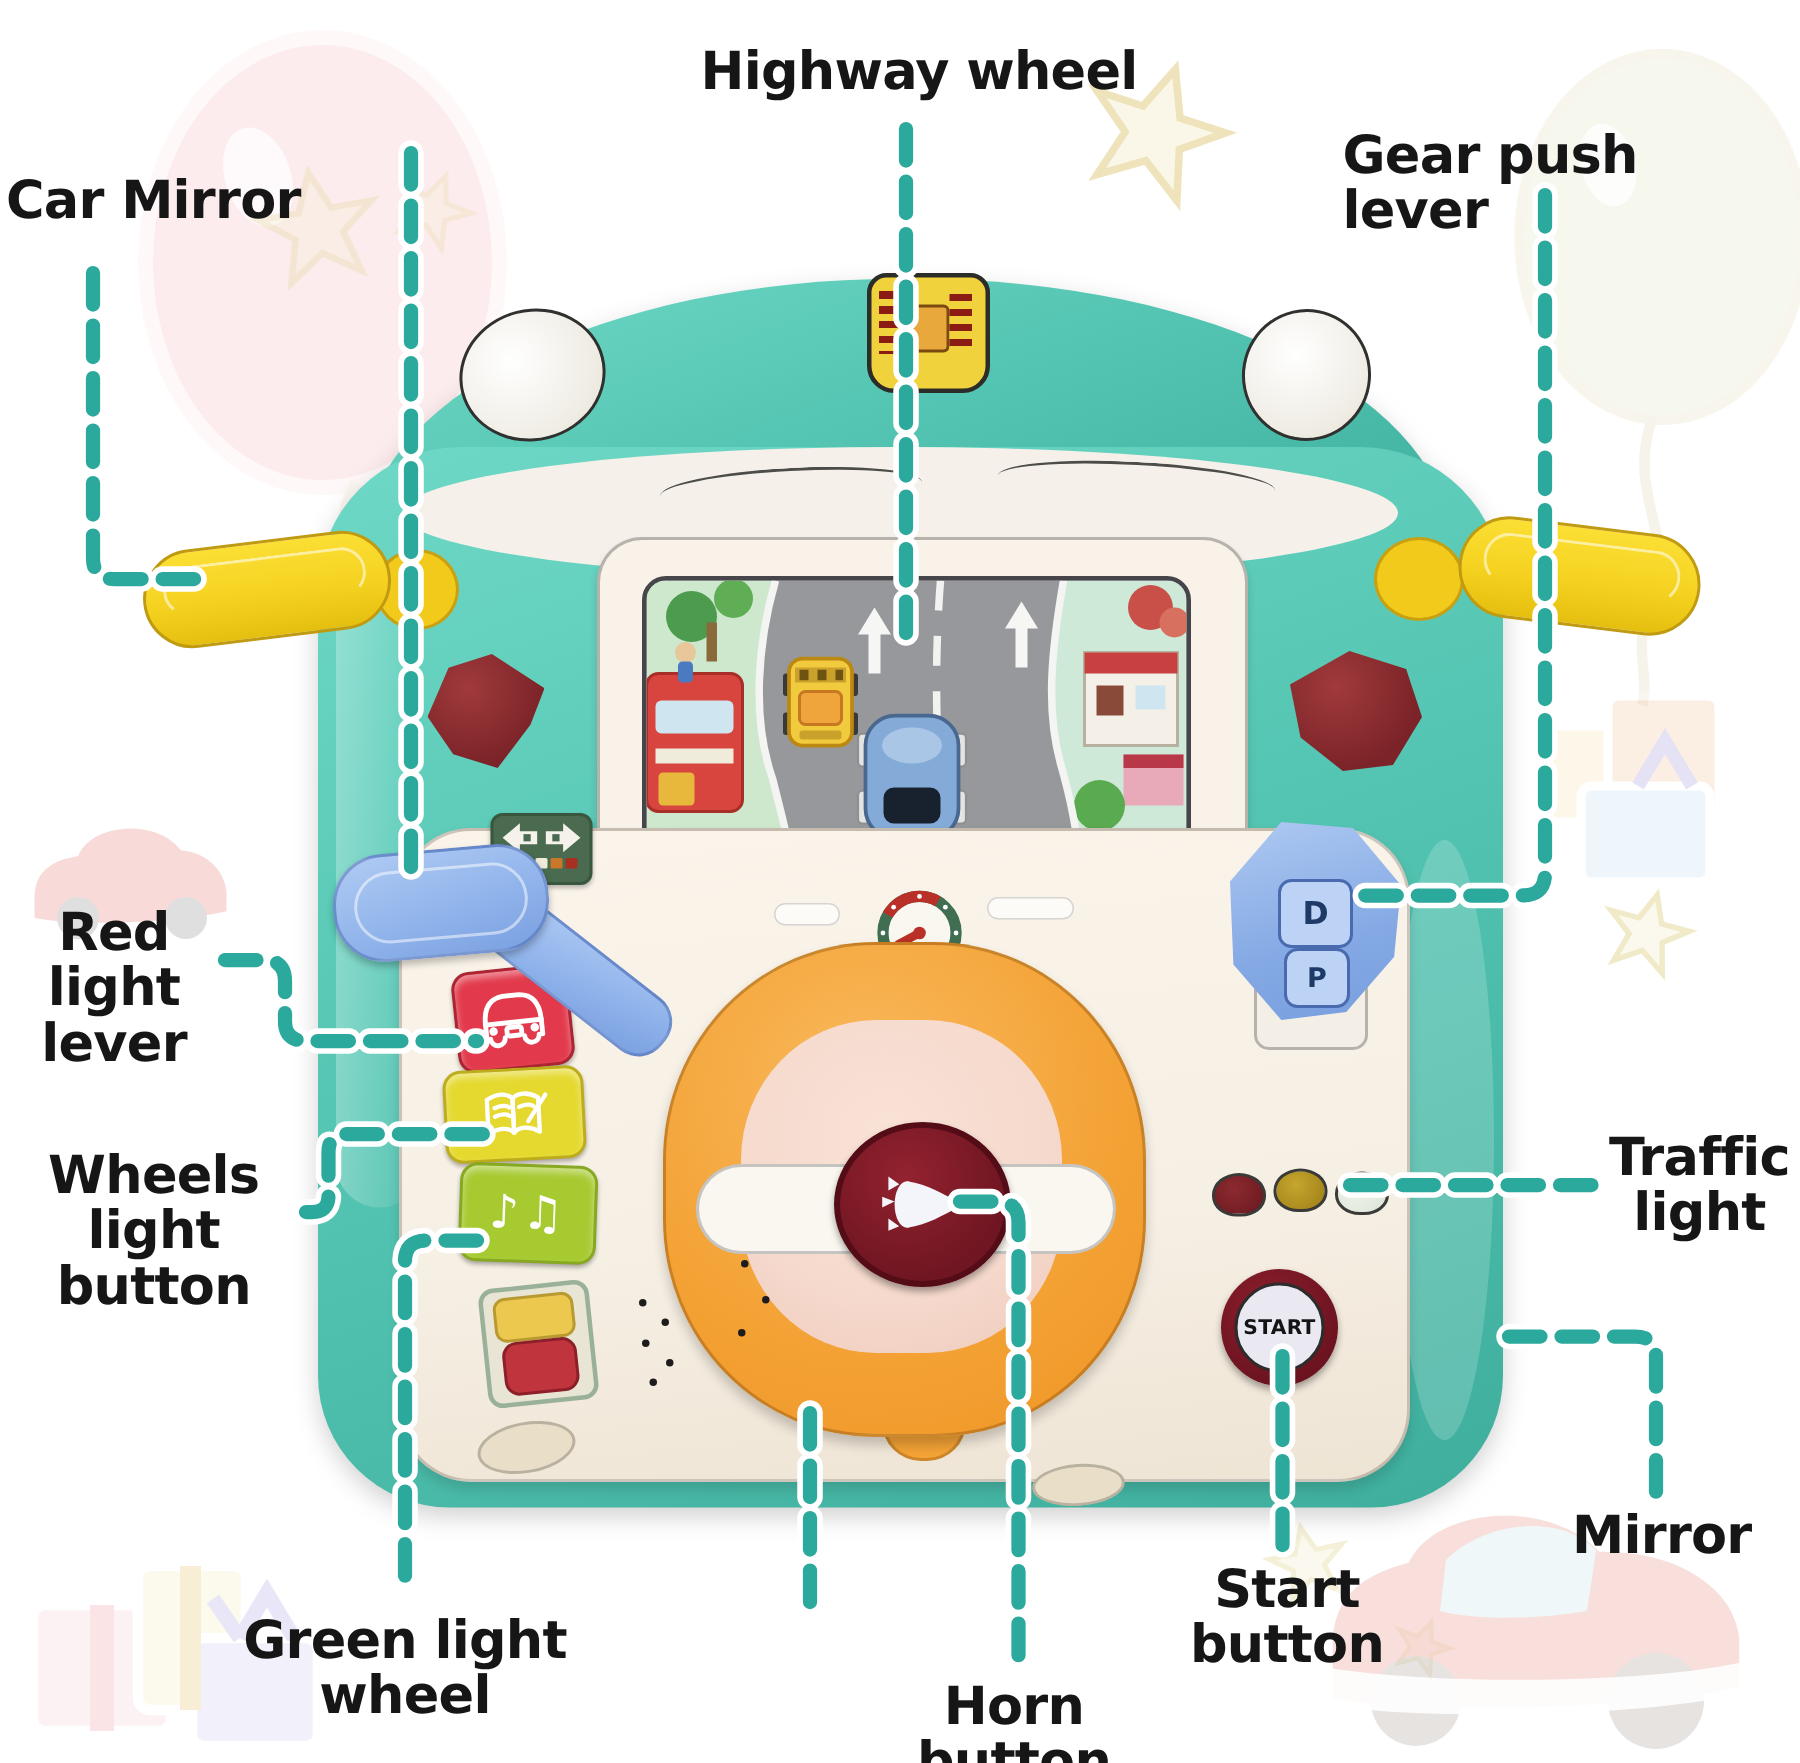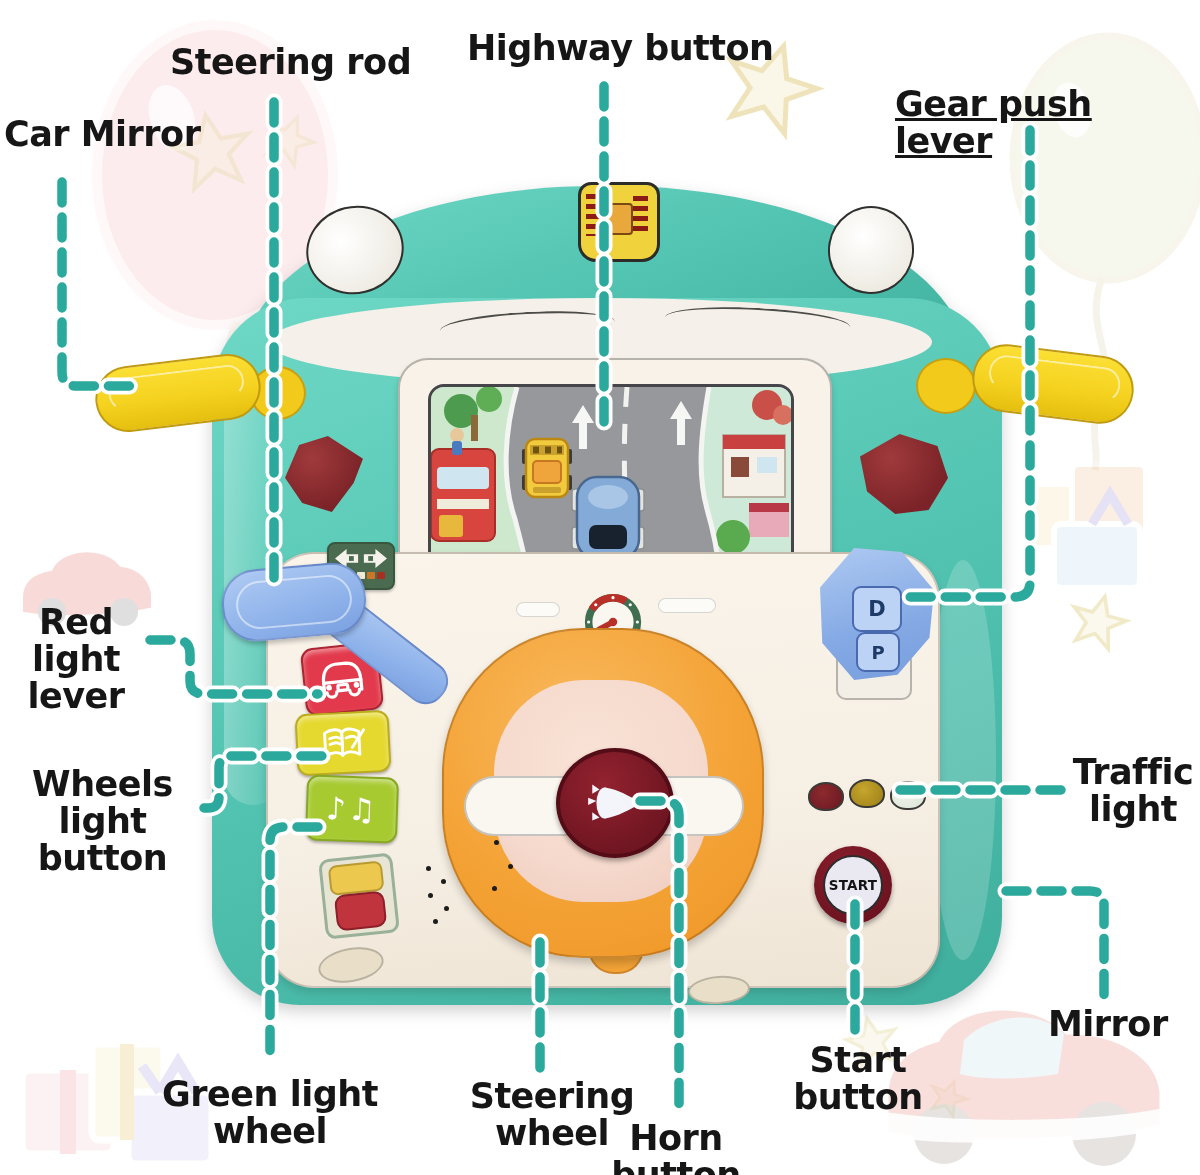--- a/index.html
+++ b/index.html
@@ -377,30 +377,27 @@
       <path class="lw" d="M900 790 L1062 790"></path>
         <path class="lt" d="M900 790 L1062 790"></path>
     </g>
     <g>
       <path class="lw" d="M1006 891 L1090 891 Q1104 891 1104 905 L1104 1000"></path>
         <path class="lt" d="M1006 891 L1090 891 Q1104 891 1104 905 L1104 1000"></path>
     </g>
   </svg>
 
   <div class="label" style="left:4px;top:116px;z-index:50;">Car Mirror</div>
-  <div class="label" style="left:170px;top:44px;z-index:50;">Steering rod</div>
-  <div class="label" style="left:467px;top:30px;z-index:50;">Highway button</div>
-  <div class="label" style="left:895px;top:86px;z-index:50;text-decoration:underline;">Gear push lever</div>
+  <div class="label" style="left:467px;top:30px;z-index:50;">Highway wheel</div>
+  <div class="label" style="left:895px;top:86px;z-index:50;">Gear push lever</div>
   <div class="label ctr" style="left:0px;top:604px;width:152px;z-index:50;">Red light
 lever</div>
   <div class="label ctr" style="left:0px;top:766px;width:205px;z-index:50;">Wheels light
 button</div>
   <div class="label ctr" style="left:155px;top:1076px;width:230px;z-index:50;">Green light
-wheel</div>
-  <div class="label ctr" style="left:462px;top:1078px;width:180px;z-index:50;">Steering
 wheel</div>
   <div class="label ctr" style="left:596px;top:1120px;width:160px;z-index:50;">Horn
 button</div>
   <div class="label ctr" style="left:788px;top:1042px;width:140px;z-index:50;">Start
 button</div>
   <div class="label ctr" style="left:1063px;top:754px;width:140px;z-index:50;">Traffic
 light</div>
   <div class="label" style="left:1048px;top:1006px;z-index:50;">Mirror</div>
 </div>
 

